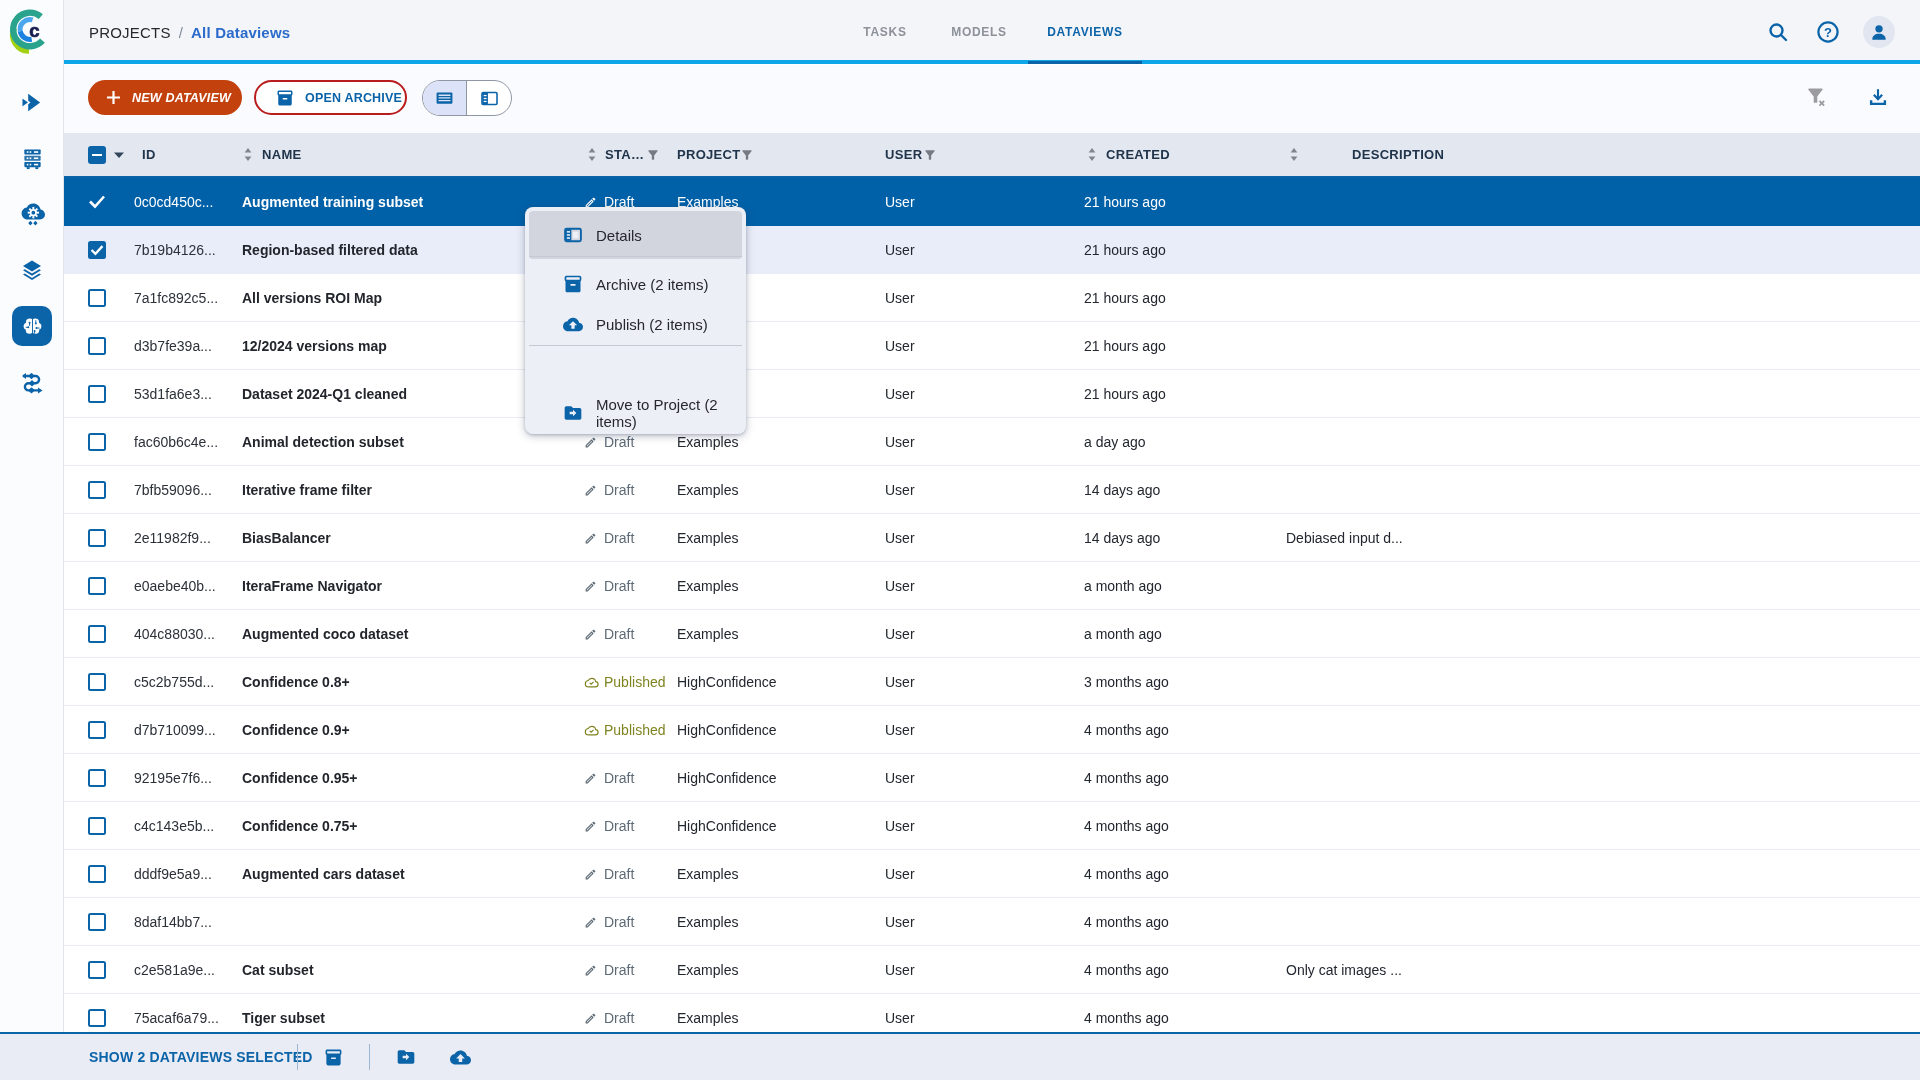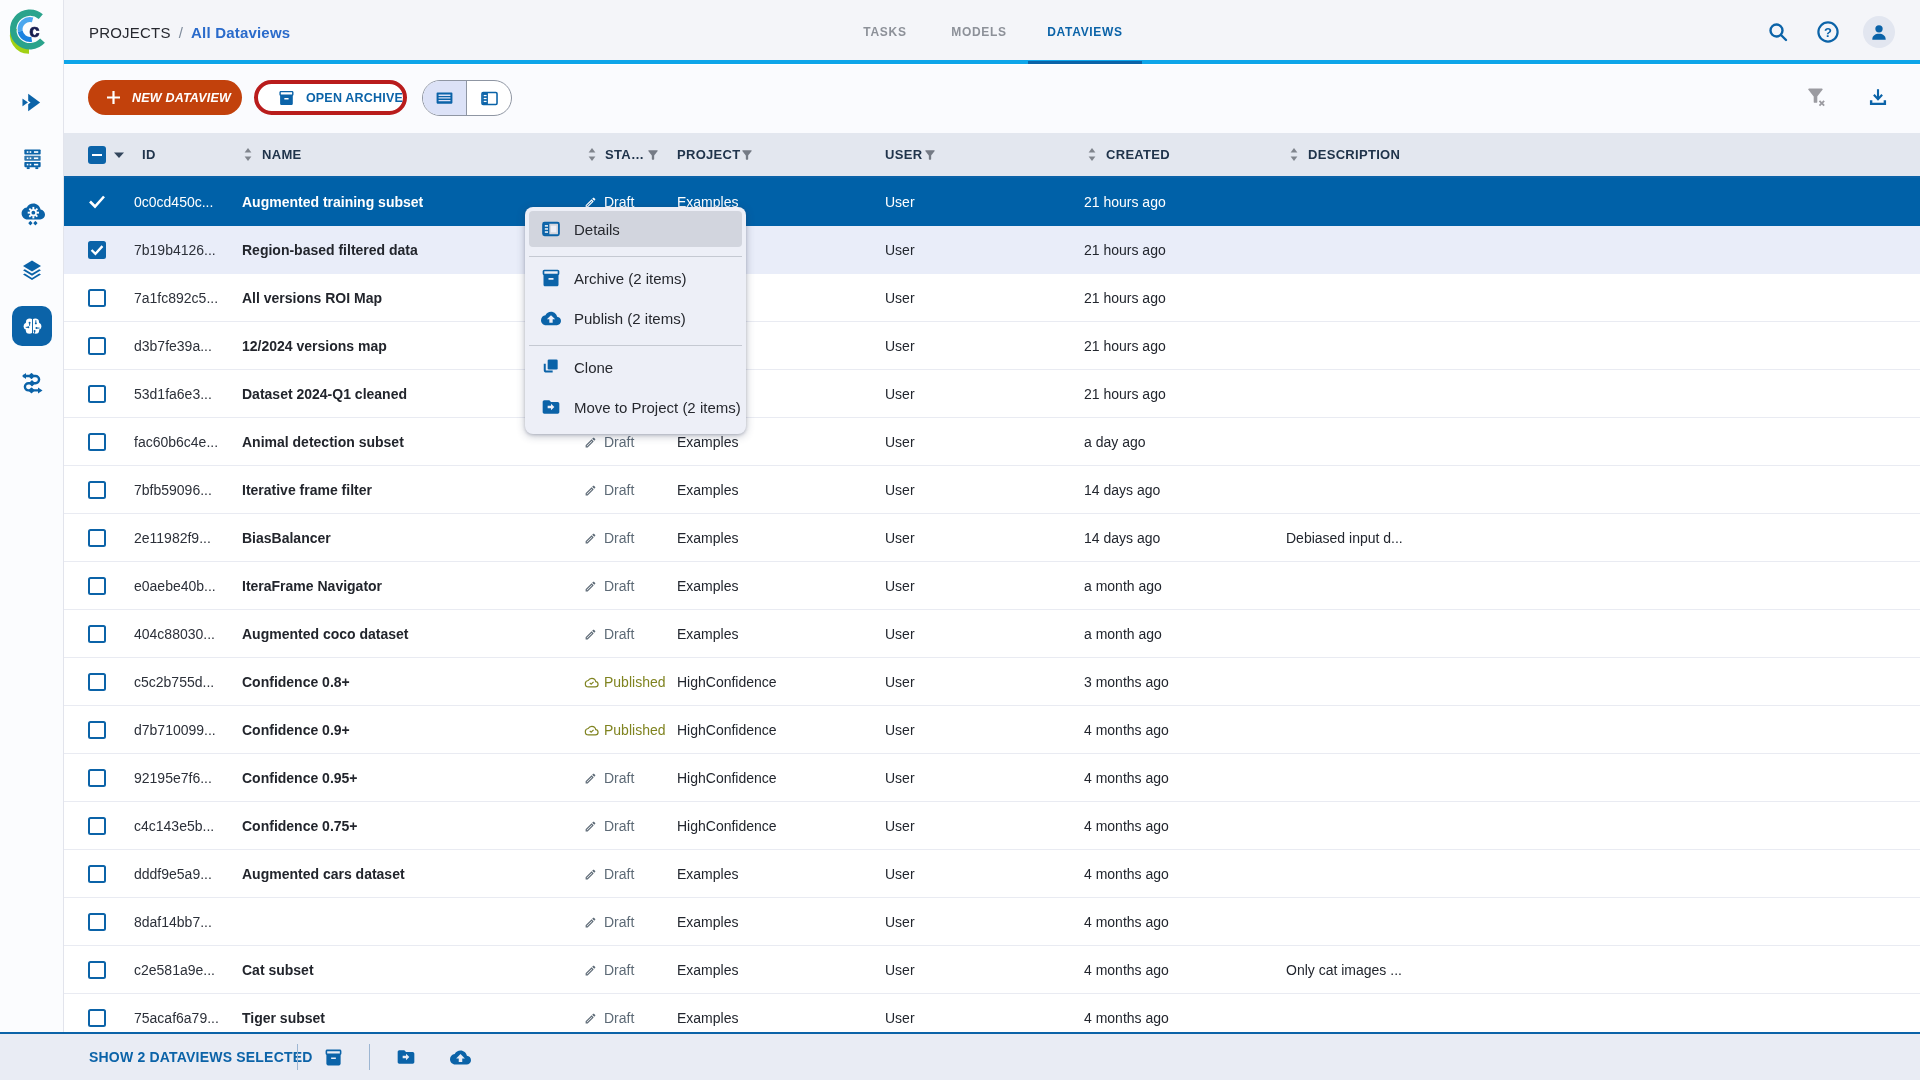--- a/index.html
+++ b/index.html
@@ -18,21 +18,21 @@
   #crumbs .lnk { color:#2a6bcb; font-weight:bold; }
   .tab { position:absolute; top:0; height:64px; display:flex; align-items:center; justify-content:center; font-size:12px; font-weight:bold; letter-spacing:.7px; color:#8d9199; }
   #tab-active { color:#0b63a8; }
   #tab-underline { position:absolute; left:964px; top:61px; width:114px; height:3px; background:#0b63a8; }
   .top-ic { position:absolute; top:12px; width:40px; height:40px; display:flex; align-items:center; justify-content:center; }
 
   
   #toolbar { left:64px; top:65px; width:1856px; height:68px; background:#fafbfe; z-index:3; }
   .btn { position:absolute; top:15px; height:35px; border-radius:17.5px; display:flex; align-items:center; font-size:12.5px; font-weight:bold; letter-spacing:.2px; white-space:nowrap; }
   #btn-new { left:24px; width:154px; background:#c2410c; color:#fff; padding-left:18px;font-style:italic; }
-  #btn-arch { left:190px; width:153px; background:#fff; border:4px solid #b91c1c; color:#0b63a8; padding-left:20px; }
+  #btn-arch { left:190px; width:153px; background:#fff; border:2px solid #b91c1c; color:#0b63a8; padding-left:20px; }
   #toggle { position:absolute; left:358px; top:15px; width:90px; height:36px; border:1px solid #8f96a3; border-radius:18px; overflow:hidden; display:flex; background:#fff; }
   #toggle .seg { width:45px; height:100%; display:flex; align-items:center; justify-content:center; }
   #toggle .seg.on { background:#dce2f7; border-right:1px solid #8f96a3; }
 
   
   #thead { left:64px; top:133px; width:1856px; height:45px; background:#e3e7ef; border-bottom:2px solid #0b63a8; z-index:3; }
   .hcell { position:absolute; top:0; height:42px; display:flex; align-items:center; font-size:13px; font-weight:bold; color:#20344b; letter-spacing:.3px; }
 
   
   .row { position:absolute; left:64px; width:1856px; height:48px; background:#fff; border-bottom:1px solid #e9ebf2; z-index:1; }
@@ -47,21 +47,21 @@
   .cus { left:821px; color:#22262e; }
   .ccr { left:1020px; color:#22262e; }
   .cde { left:1222px; color:#22262e; }
   .row.sel .cell, .row.sel .cnm, .row.sel .cst { color:#fff; }
   .pub { color:#7f831f !important; }
   .ckb { position:absolute; left:24px; top:15px; width:18px; height:18px; border:2px solid #0b63a8; border-radius:2.5px; background:#fff; }
   .ckb.chk { background:#0b63a8; }
 
   
   #menu { left:525px; top:207px; width:221px; height:227px; background:#edeff7; border-radius:8px; box-shadow:0 2px 9px rgba(45,55,85,.30), 0 1px 3px rgba(45,55,85,.22); z-index:10; }
-  .mi { position:absolute; left:4px; width:213px; height:36px; display:flex; align-items:center; font-size:15px; color:#26282e; }
+  .mi { position:absolute; left:4px; width:213px; height:48px; display:flex; align-items:center; font-size:15px; color:#26282e;padding-left:22px; }
   .mi .mic { width:20px; height:20px; margin-left:12px; margin-right:13px; flex:none; display:flex; align-items:center; justify-content:center; }
   .mi.hl2 { background:#d2d5de; border-radius:4px; }
   .mdiv { position:absolute; left:4px; width:213px; height:1px; background:#c5c9d2; }
 
   
   #footer { left:0; top:1032px; width:1920px; height:48px; background:#e9ecf4; border-top:2px solid #0b63a8; z-index:6; }
   #footer .txt { position:absolute; left:89px; top:0; height:46px; display:flex; align-items:center; font-size:14px; font-weight:bold; letter-spacing:.2px; color:#0b63a8; }
   .fdiv { position:absolute; top:10px; width:1px; height:26px; background:#9db6d2; }
   .fic { position:absolute; top:0; height:46px; width:36px; display:flex; align-items:center; justify-content:center; }
 </style>
@@ -287,21 +287,21 @@
     </svg>
   <svg class="abs" style="left:1024px;top:14px" width="8" height="15" viewBox="0 0 8 15" fill="#80858d">
       <path d="M4 1 L7.4 5.6 H0.6 Z"></path>
       <path d="M4 14 L0.6 9.4 H7.4 Z"></path>
     </svg>
   <div class="hcell" style="left:1042px">CREATED</div>
   <svg class="abs" style="left:1226px;top:14px" width="8" height="15" viewBox="0 0 8 15" fill="#80858d">
       <path d="M4 1 L7.4 5.6 H0.6 Z"></path>
       <path d="M4 14 L0.6 9.4 H7.4 Z"></path>
     </svg>
-  <div class="hcell" style="left:1244px">DESCRIPTION</div>
+  <div class="hcell" style="left:1288px">DESCRIPTION</div>
 </div>
 
 <div id="rows">
     <div class="row sel" style="top:178px">
       <span class="abs" style="left:24px;top:16px"><svg width="18" height="15" viewBox="0 0 18 15" fill="none" stroke="#fff" stroke-width="2.6">
           <path d="M2 7.5 L7 12.5 L16 2.5"></path>
         </svg></span>
       <span class="cell cid">0c0cd450c...</span>
       <span class="cell cnm">Augmented training subset</span>
       <span class="cell cic">
@@ -588,29 +588,20 @@
   </div>
   <div class="mi" style="top:93px">
     <span class="mic">
         <svg width="21" height="21" viewBox="0 0 24 24" fill="#0b63a8">
           <path d="M19.35 10.04C18.67 6.59 15.64 4 12 4 9.11 4 6.6 5.64 5.35 8.04 2.34 8.36 0 10.91 0 14c0 3.31 2.69 6 6 6h13c2.76 0 5-2.24 5-5 0-2.64-2.05-4.78-4.65-4.96zM14 13v4h-4v-4H7l5-5 5 5h-3z"></path>
         </svg>
       </span>
     Publish (2 items)
   </div>
   <div class="mdiv" style="top:137.5px"></div>
-  <div class="mi" style="top:142px">
-    <span class="mic">
-        <svg width="20" height="20" viewBox="0 0 24 24">
-          <rect x="8" y="3" width="12" height="12" rx="1.5" fill="#0b63a8"></rect>
-          <path d="M4.5 8 v7.5 a2 2 0 0 0 2 2 H14" fill="none" stroke="#0b63a8" stroke-width="2.4"></path>
-        </svg>
-      </span>
-    Clone
-  </div>
   <div class="mi" style="top:182px">
     <span class="mic">
         <svg width="20" height="20" viewBox="0 0 24 24" fill="#0b63a8">
           <path d="M20 6h-8l-2-2H4c-1.1 0-2 .9-2 2v12c0 1.1.9 2 2 2h16c1.1 0 2-.9 2-2V8c0-1.1-.9-2-2-2zm-8 10v-2.5H8v-3h4V8l4 4-4 4z"></path>
         </svg>
       </span>
     Move to Project (2 items)
   </div>
 </div>
 

